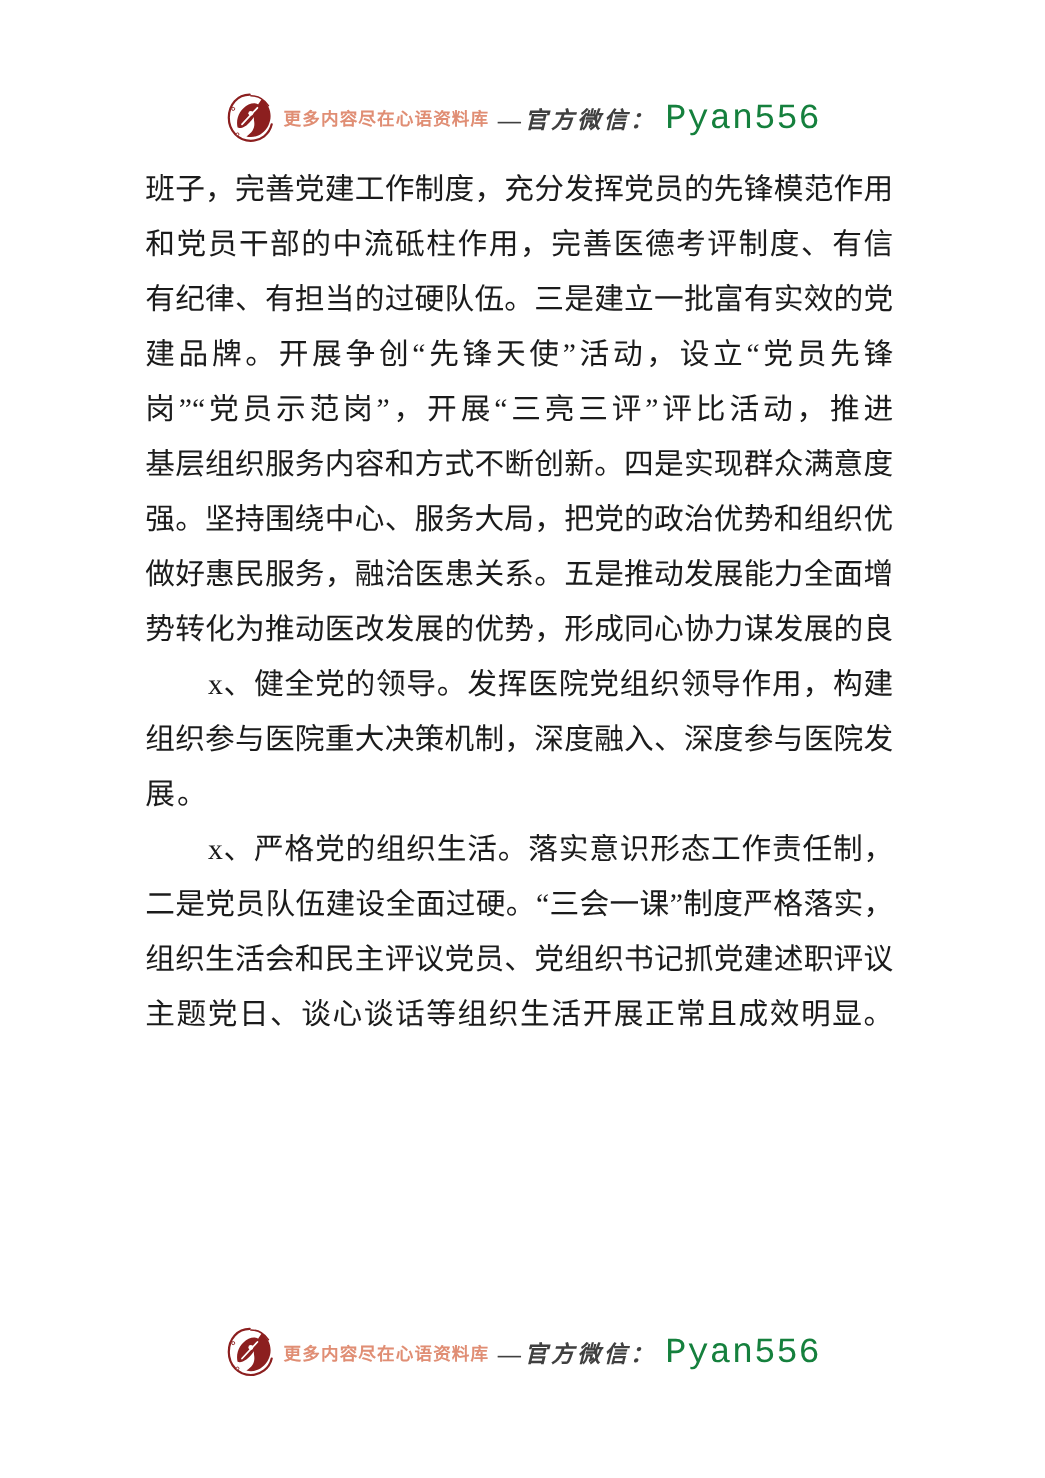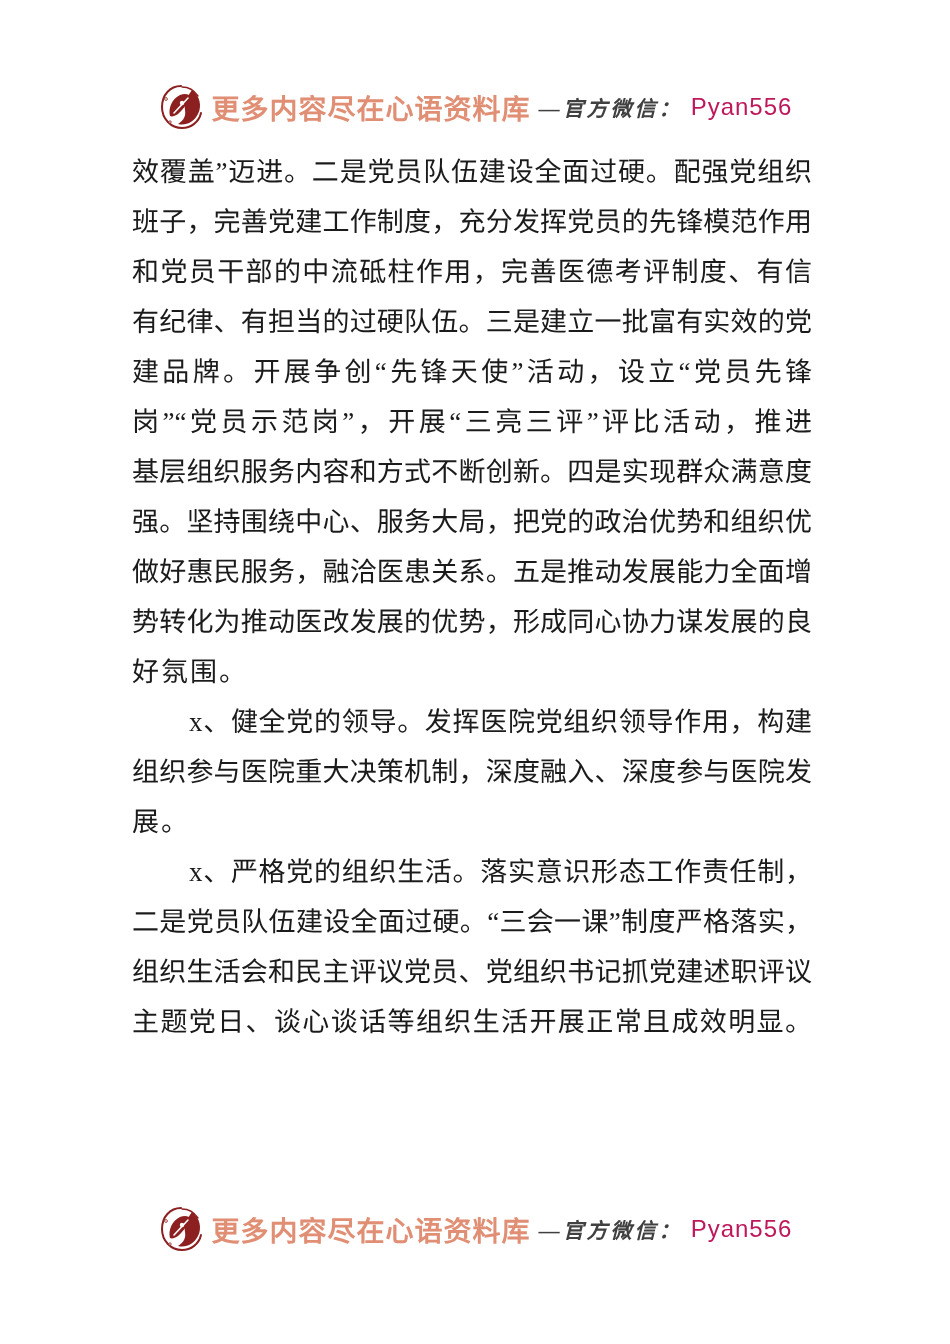--- a/index.html
+++ b/index.html
@@ -23,37 +23,37 @@
     align-items: center;
     gap: 8px;
     white-space: nowrap;
   }
   .watermark.top    { top: 82px;  }
   .watermark.bottom { top: 1204px; }
   .wm-logo { width: 46px; height: 50px; flex: 0 0 auto; display: inline-block; }
   .wm-main {
     font-family: "Liberation Serif", serif;
     font-weight: 700;
-    font-size: 28px;
+    font-size: 16px;
     letter-spacing: 1px;
     color: #e08e74;
   }
   .wm-label {
     font-family: "Liberation Serif", serif;
     font-style: italic;
     font-weight: 600;
     font-size: 21px;
     letter-spacing: 3px;
     color: #404040;
   }
   .wm-account {
-    font-family: Liberation Sans, sans-serif;
-    font-size: 24px;
+    font-family: Liberation Mono, monospace;
+    font-size: 32px;
     letter-spacing: 1px;
-    color: #be185d;
+    color: #15803d;
   }
 
   
   .doc-body {
     position: absolute;
     left: 132px;
     top: 147px;
     width: 680px;
   }
   .line {
@@ -100,42 +100,40 @@
         <circle cx="12" cy="40" r="1.2" fill="#ffffff" stroke="#8c1f1f" stroke-width="0.8"></circle>
       </svg>
     </span>
     <span class="wm-main">更多内容尽在心语资料库</span>
     <span class="wm-label">—官方微信：</span>
     <span class="wm-account">Pyan556</span>
   </div>
 
   <div class="doc-body">
 
-      <div class="line t-justify">效覆盖”迈进。二是党员队伍建设全面过硬。配强党组织</div>
 
       <div class="line t-justify">班子，完善党建工作制度，充分发挥党员的先锋模范作用</div>
 
       <div class="line t-justify">和党员干部的中流砥柱作用，完善医德考评制度、有信念、</div>
 
       <div class="line t-justify">有纪律、有担当的过硬队伍。三是建立一批富有实效的党</div>
 
       <div class="line t-justify">建品牌。开展争创“先锋天使”活动，设立“党员先锋</div>
 
       <div class="line t-justify">岗”“党员示范岗”，开展“三亮三评”评比活动，推进</div>
 
       <div class="line t-justify">基层组织服务内容和方式不断创新。四是实现群众满意度</div>
 
 
       <div class="line t-justify">强。坚持围绕中心、服务大局，把党的政治优势和组织优</div>
 
       <div class="line t-justify">做好惠民服务，融洽医患关系。五是推动发展能力全面增</div>
 
       <div class="line t-justify">势转化为推动医改发展的优势，形成同心协力谋发展的良</div>
 
-      <div class="line t-left">好氛围。</div>
 
 
       <div class="line t-justify-indent">x、健全党的领导。发挥医院党组织领导作用，构建党</div>
 
       <div class="line t-justify">组织参与医院重大决策机制，深度融入、深度参与医院发</div>
 
       <div class="line t-left">展。</div>
 
       <div class="line t-justify-indent">x、严格党的组织生活。落实意识形态工作责任制，管</div>
 

